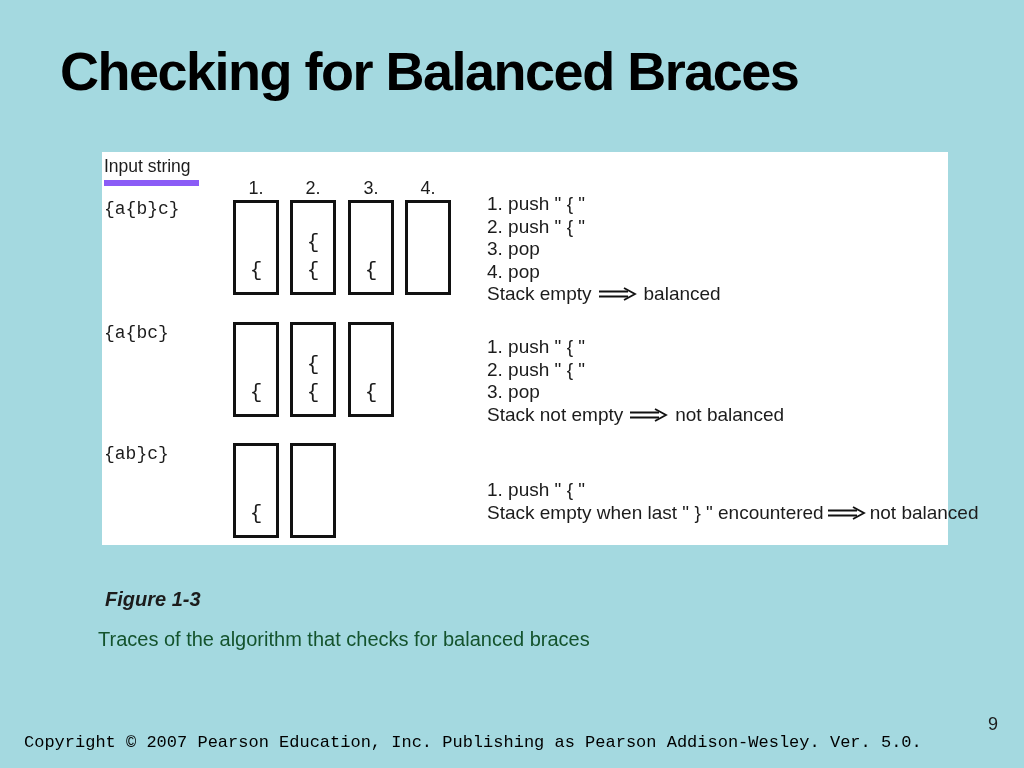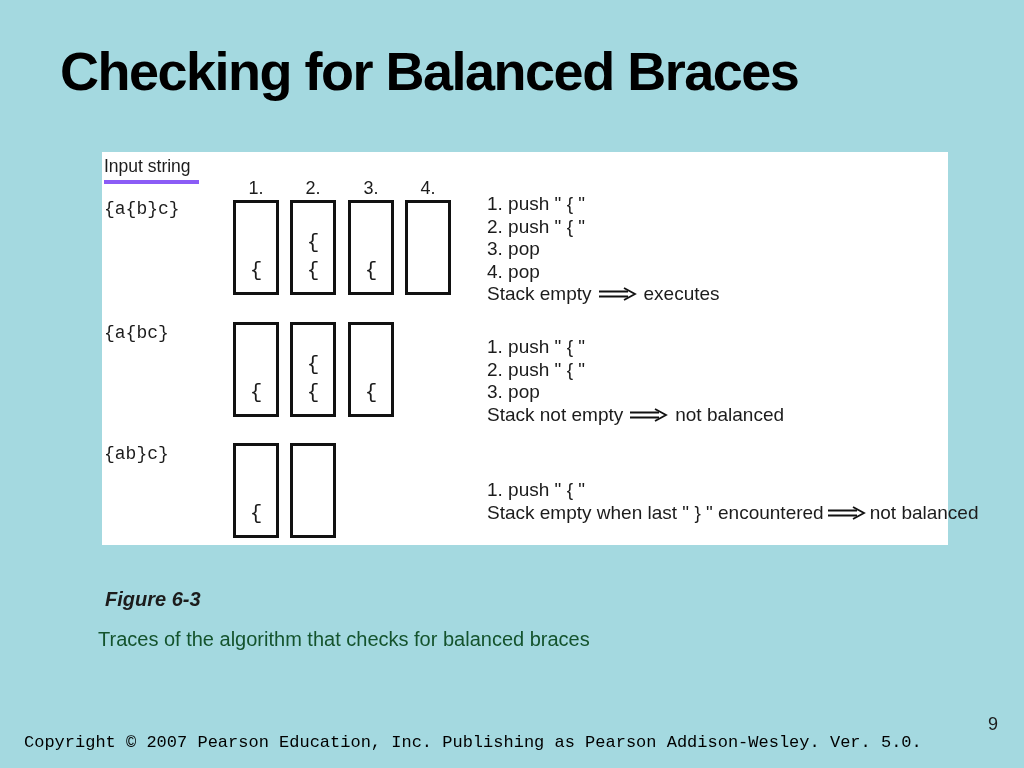--- a/index.html
+++ b/index.html
@@ -12,21 +12,21 @@
     position:absolute; left:60px; top:40px;
     font-size:54px; font-weight:bold; letter-spacing:-1.5px; color:#000;
     white-space:nowrap;
   }
   .figure {
     position:absolute; left:102px; top:152px; width:846px; height:393px;
     background:#FFFFFF; color:#1C1C1C;
   }
   .hdr {
     position:absolute; font-size:17.5px;
-    border-bottom:4px solid #8b5cf6; padding:0 8px 3px 0;
+    border-bottom:6px solid #8b5cf6; padding:0 8px 3px 0;
     white-space:nowrap;
   }
   #hdr-input { left:2px; top:4px; }
   #hdr-stack { left:131px; top:4px; }
   .colnum {
     position:absolute; top:26px; width:46px; text-align:center; font-size:18px;
   }
   .box {
     position:absolute; width:46px; height:95px; box-sizing:border-box;
     border:3px solid #111; background:#fff;
@@ -91,21 +91,21 @@
 
   <div class="steps" style="top:41px">
     <div class="step-line">1. push " { "</div>
     <div class="step-line">2. push " { "</div>
     <div class="step-line">3. pop</div>
     <div class="step-line">4. pop</div>
     <div class="step-line">
       <span>Stack empty</span><svg class="arrow-icon" width="40" height="16" viewBox="0 0 40 16">
           <path d="M1 5.5 H30 M1 10.5 H30" stroke="#111" stroke-width="1.8" fill="none"></path>
           <path d="M26 2 L37 8 L26 14" stroke="#111" stroke-width="1.8" fill="none"></path>
-        </svg><span>executes</span>
+        </svg><span>balanced</span>
     </div>
   </div>
 
   <span class="input-label" style="top:171px">{a{bc}</span>
   <div class="box" style="left:131px; top:170px">
     <span class="brace">{</span>
   </div>
   <div class="box" style="left:188px; top:170px">
     <span class="brace">{</span>
     <span class="brace">{</span>
@@ -137,17 +137,17 @@
     <div class="step-line">
       <span>Stack empty when last " } " encountered</span><svg class="arrow-icon" style="margin:0 3px" width="40" height="16" viewBox="0 0 40 16">
           <path d="M1 5.5 H30 M1 10.5 H30" stroke="#111" stroke-width="1.8" fill="none"></path>
           <path d="M26 2 L37 8 L26 14" stroke="#111" stroke-width="1.8" fill="none"></path>
         </svg><span>not balanced</span>
     </div>
   </div>
 
 </div>
 
-<div class="caption-title">Figure 6-3</div>
+<div class="caption-title">Figure 1-3</div>
 <div class="caption-text">Traces of the algorithm that checks for balanced braces</div>
 
 <div class="copyright">Copyright © 2007 Pearson Education, Inc. Publishing as Pearson Addison-Wesley. Ver. 5.0.</div>
 <div class="page-number">9</div>
 
 </body></html>

